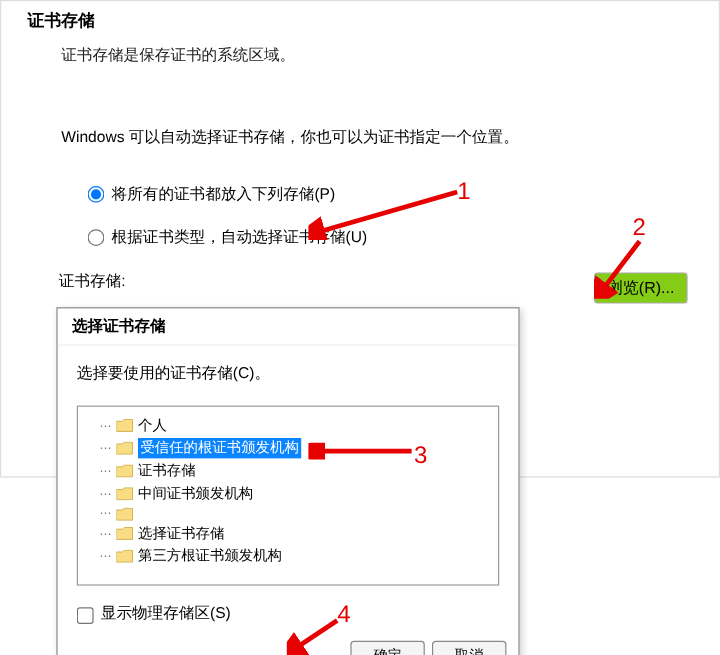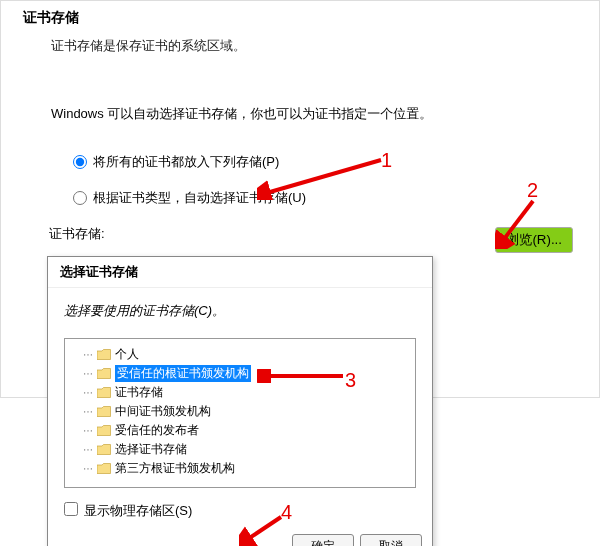--- a/index.html
+++ b/index.html
@@ -75,21 +75,20 @@
       padding: 6px 12px;
       font-size: 13px;
       border-bottom: 1px solid #eee;
       font-weight: bold;
     }
     .inner-dialog-body {
       padding: 14px 16px 6px 16px;
     }
     .inner-label {
       margin-bottom: 18px;
-      font-style: italic;
     }
     .tree-box {
       border: 1px solid #999;
       height: 150px;
       overflow-y: auto;
       padding: 6px 4px;
       background: #fff;
     }
     .tree-item {
       display: flex;
@@ -112,21 +111,21 @@
       font-size: 10px;
       text-align: center;
     }
     .folder-icon {
       width: 14px; height: 11px;
       display: inline-block;
     }
     .folder-icon svg { display: block; }
     .checkbox-row {
       display: flex;
-      align-items: flex-start;
+      align-items: flex-end;
       gap: 6px;
       margin-top: 14px;
       margin-bottom: 8px;
     }
     .checkbox-row input { width: 14px; height: 14px; }
     .dialog-buttons {
       display: flex;
       justify-content: flex-end;
       gap: 6px;
       padding: 0 10px 8px 0;
@@ -220,21 +219,20 @@
             </span>
             <span class="lbl">中间证书颁发机构</span>
           </div>
           <div class="tree-item">
             <span class="tree-expand">⋯</span>
             <span class="folder-icon">
               <svg width="14" height="11" viewBox="0 0 14 11">
                 <path d="M0 2 L5 2 L6.5 0.5 L13.5 0.5 L13.5 10.5 L0 10.5 Z" fill="#f8dd85" stroke="#c9a53b" stroke-width="0.7"></path>
               </svg>
             </span>
-            <span class="lbl">受信任的发布者</span>
           </div>
           <div class="tree-item">
             <span class="tree-expand">⋯</span>
             <span class="folder-icon">
               <svg width="14" height="11" viewBox="0 0 14 11">
                 <path d="M0 2 L5 2 L6.5 0.5 L13.5 0.5 L13.5 10.5 L0 10.5 Z" fill="#f8dd85" stroke="#c9a53b" stroke-width="0.7"></path>
               </svg>
             </span>
             <span class="lbl">选择证书存储</span>
           </div>

